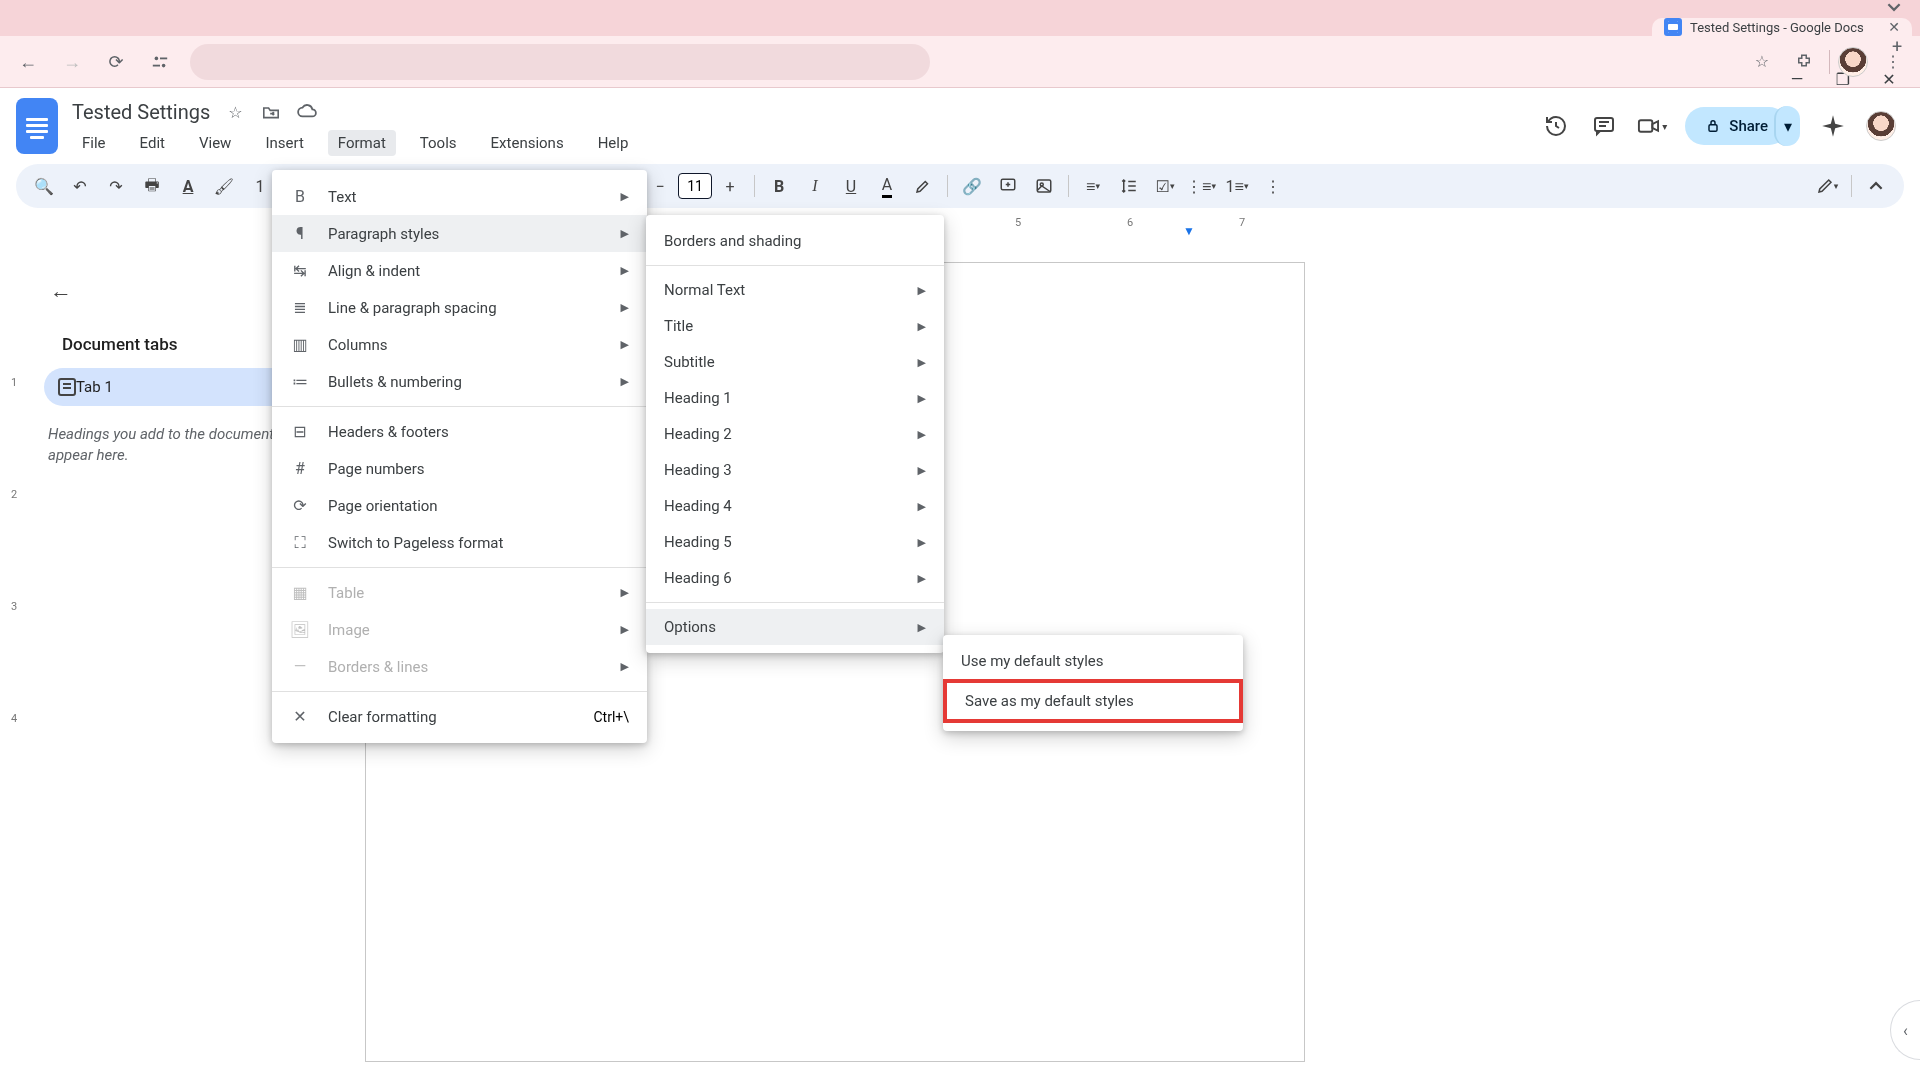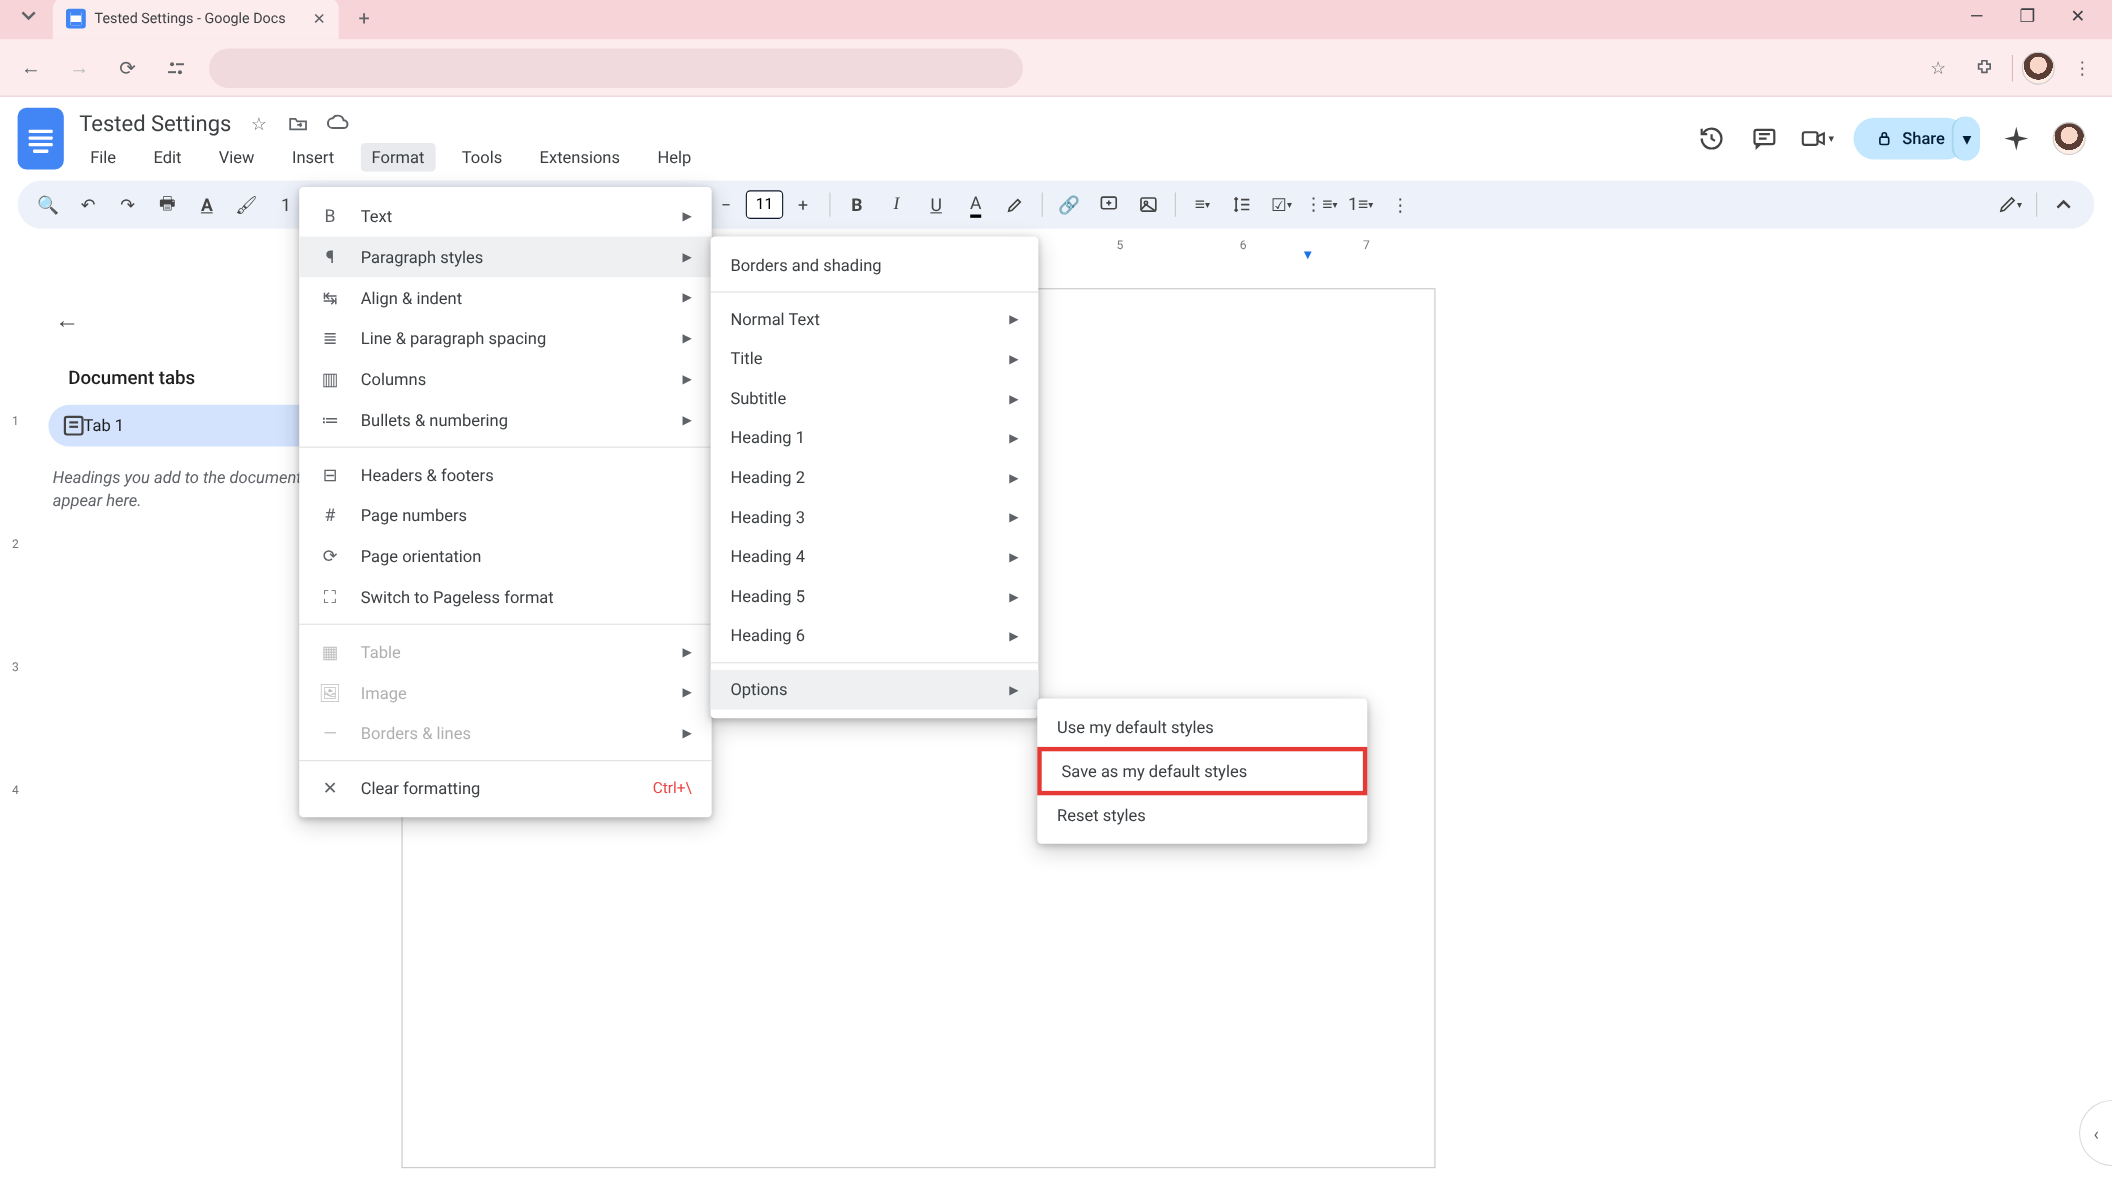--- a/index.html
+++ b/index.html
@@ -1,19 +1,19 @@
 <!DOCTYPE html>
 <html><head>
 <meta charset="utf-8">
 <style>
 * { margin: 0; padding: 0; box-sizing: border-box; font-family: "Google Sans", Roboto, Arial, sans-serif; }
 body { width: 1920px; height: 1080px; overflow: hidden; background: #fff; }
 
 
-.chrome-top { background: #f6d4d8; height: 36px; display: flex; align-items: flex-end; padding: 0 8px; }
+.chrome-top { background: #f6d4d8; height: 36px; display: flex; align-items: flex-end; padding: 0 8px; flex-direction: column; }
 .tab-dropdown { width: 36px; height: 36px; display:flex; align-items:center; justify-content:center; border-radius: 8px; margin-bottom:4px;}
 .tab { background: #fdecee; border-radius: 10px 10px 0 0; height: 38px; display: flex; align-items: center; padding: 0 12px; gap: 8px; min-width: 260px; margin-left: 4px;}
 .tab .favicon { width:18px; height:18px; background:#4285f4; border-radius:3px; display:flex; align-items:center; justify-content:center; }
 .tab .favicon::before { content:""; width:10px; height:12px; background:#fff; border-radius:1px; box-shadow: inset 0 3px 0 #4285f4, inset 0 -3px 0 #4285f4;}
 .tab-title { font-size: 13px; color: #3c4043; flex:1; }
 .tab-close { color:#5f6368; cursor:pointer; font-size:14px;}
 .new-tab { width:30px; height:30px; display:flex; align-items:center; justify-content:center; color:#5f6368; font-size:18px; margin-left:8px; margin-bottom:4px;}
 .win-controls { margin-left:auto; display:flex; gap:0; margin-bottom:4px;}
 .win-controls div { width:46px; height:36px; display:flex; align-items:center; justify-content:center; color:#3c4043; }
 
@@ -65,21 +65,21 @@
 .tab-pill-ic { width:18px; height:18px; border:2px solid #444; border-radius:3px; position:relative;}
 .tab-pill-ic::before { content:""; position:absolute; left:3px; top:3px; right:3px; height:2px; background:#444; box-shadow:0 4px 0 #444;}
 .headings-note { font-size:15px; color:#5f6368; font-style:italic; margin:18px 4px 0 4px; line-height:1.4;}
 
 
 .dd { position:absolute; background:#fff; border-radius:4px; box-shadow:0 2px 6px rgba(0,0,0,0.2), 0 6px 20px rgba(0,0,0,0.19); padding:8px 0; z-index:100;}
 .dd-item { display:flex; align-items:center; padding:9px 18px; font-size:15px; color:#3c4043; gap:18px; cursor:pointer; white-space:nowrap;}
 .dd-item.hover { background:#eef0f2;}
 .dd-item.disabled { color:#b0b0b0;}
 .dd-item .lbl { flex:1;}
-.dd-item .sc { color:#ef4444; font-size:14px;}
+.dd-item .sc { color:#000000; font-size:14px;}
 .dd-item .arrow { color:#5f6368; font-size:11px; margin-left:auto;}
 .dd-item .mic { width:20px; display:flex; justify-content:center; font-size:16px; color:#5f6368;}
 .dd-item.disabled .mic { color:#c0c0c0;}
 .dd-sep { height:1px; background:#e0e0e0; margin:6px 0;}
 
 .dd-format { left:272px; top:170px; width:375px;}
 .dd-para { left:646px; top:215px; width:298px;}
 .dd-options { left:943px; top:635px; width:300px;}
 .highlight-box { border:4px solid #e53935; }
 
@@ -431,18 +431,15 @@
     </div>
   </div>
 
 <div class="dd dd-options" id="dd-options">
     <div class="dd-item">
       <span class="lbl">Use my default styles</span>
     </div>
     <div class="dd-item highlight-box">
       <span class="lbl">Save as my default styles</span>
     </div>
-    <div class="dd-item">
-      <span class="lbl">Reset styles</span>
-    </div>
   </div>
 
 <div class="expand-side">‹</div>
 
 </body></html>

